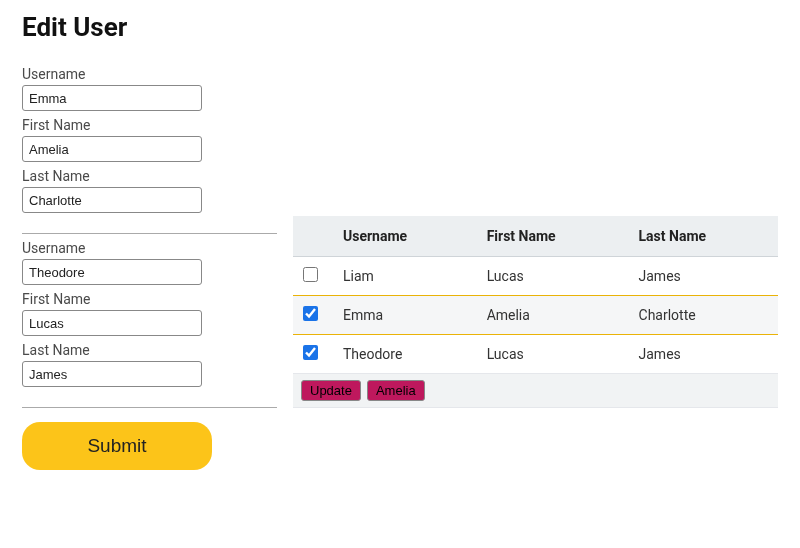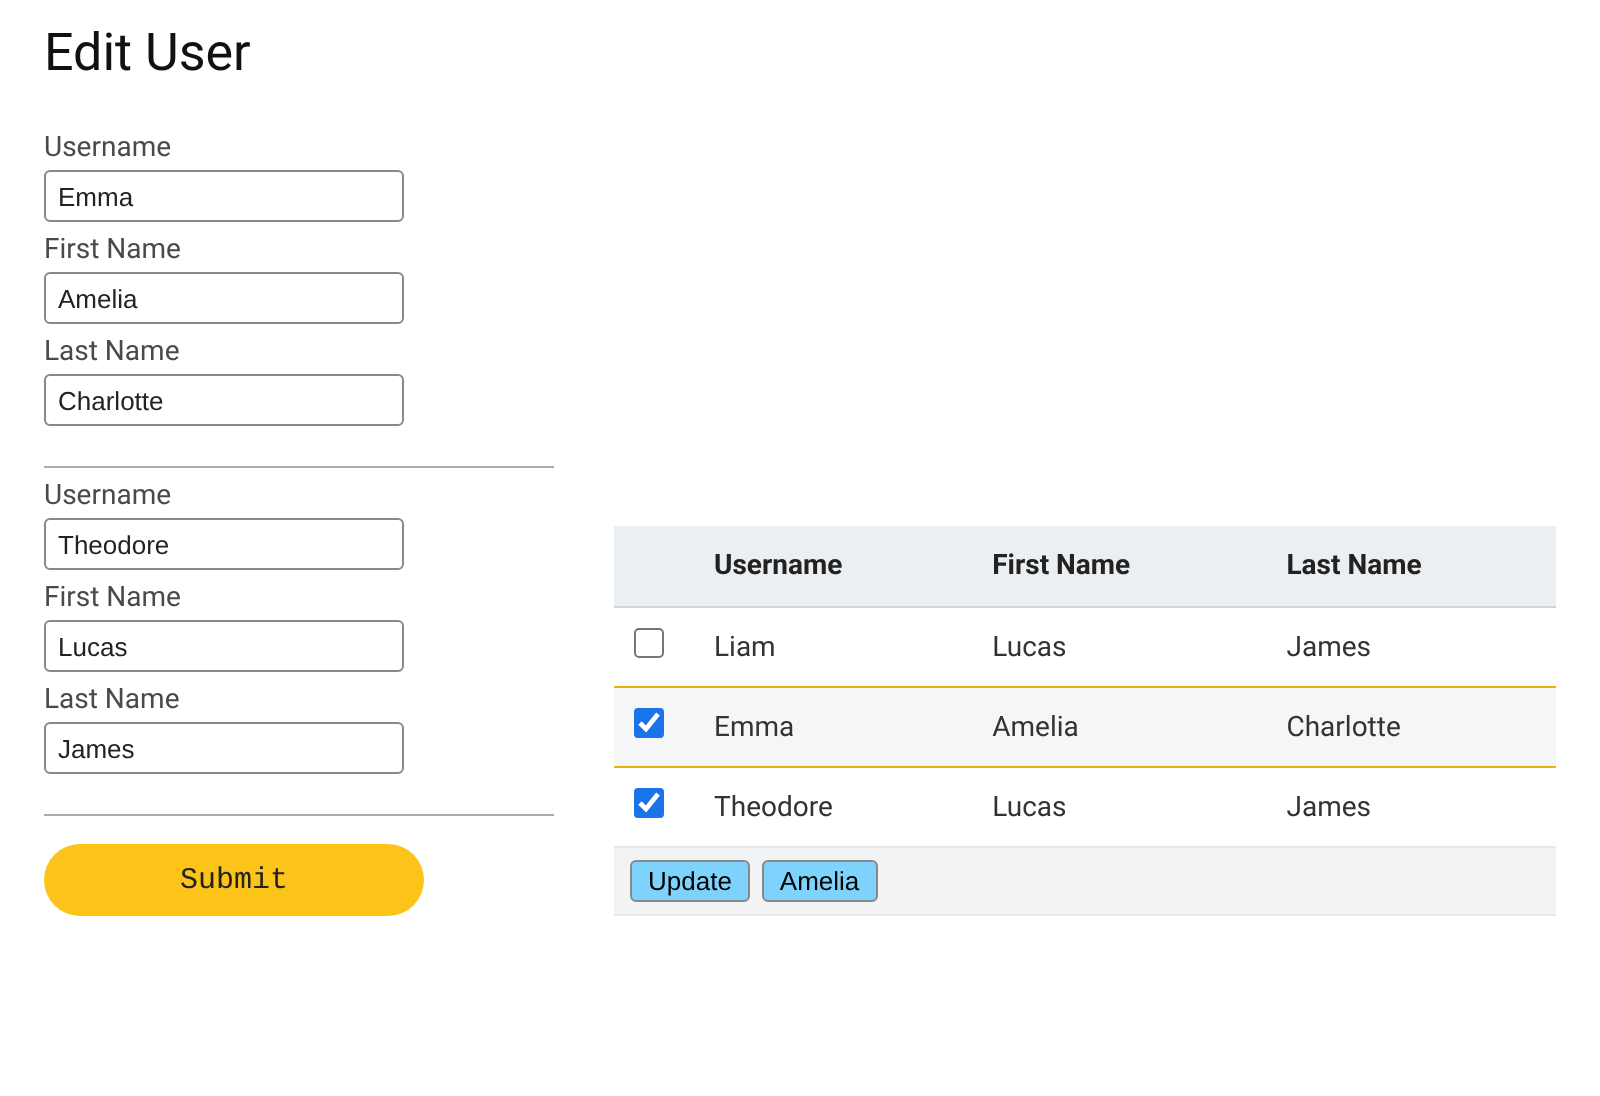--- a/index.html
+++ b/index.html
@@ -10,28 +10,28 @@
     body {
       font-family: -apple-system, BlinkMacSystemFont, "Segoe UI", Roboto, Helvetica, Arial, sans-serif;
       background: #fff;
       width: 800px;
       height: 548px;
       padding: 12px 22px;
       color: #222;
     }
     .page-title {
       font-size: 26px;
-      font-weight: 400;
+      font-weight: 700;
       margin-bottom: 24px;
       color: #111;
     }
     .layout {
       display: flex;
-      gap: 30px;
-      align-items: flex-end;
+      gap: 16px;
+      align-items: center;
     }
     .form-col {
       width: 255px;
     }
     .table-col {
       flex: 1;
       margin-top: 88px;
     }
     .field-group {
       padding-bottom: 14px;
@@ -53,29 +53,28 @@
       border: 1px solid #888;
       border-radius: 3px;
       padding: 2px 6px;
       font-size: 13px;
       color: #222;
       background: #fff;
     }
     .submit-btn {
       margin-top: 8px;
       width: 190px;
-      height: 36px;
+      height: 48px;
       border: none;
       border-radius: 18px;
       background: #fcc419;
       color: #222;
-      font-size: 15px;
+      font-size: 19px;
       font-weight: 500;
       cursor: pointer;
-      font-family: Liberation Mono, monospace;
     }
     table.users {
       width: 100%;
       border-collapse: collapse;
       font-size: 14px;
     }
     table.users thead th {
       background: #eceff1;
       text-align: left;
       padding: 12px 10px;
@@ -106,21 +105,21 @@
       border-top: 1px solid #e5e7eb;
       border-bottom: 1px solid #e5e7eb;
       display: flex;
       gap: 6px;
     }
     .action-btn {
       font-size: 13px;
       padding: 2px 8px;
       border: 1px solid #888;
       border-radius: 3px;
-      background: #7dd3fc;
+      background: #be185d;
       cursor: pointer;
     }
   </style>
 </head>
 <body>
 
 <h1 class="page-title">Edit User</h1>
 
 <div class="layout">
   <div class="form-col">

